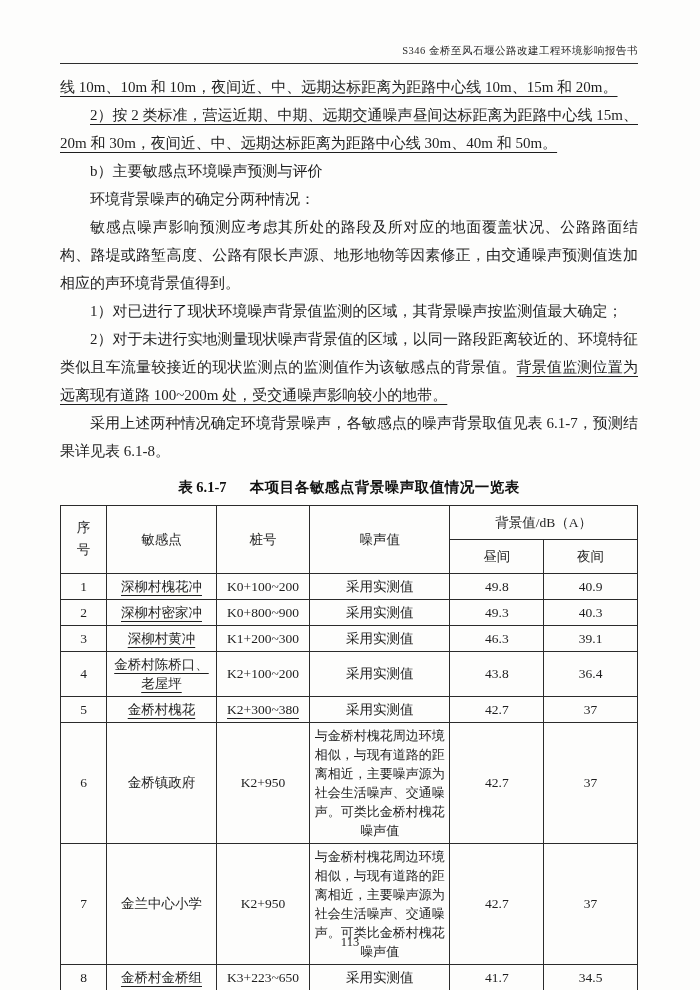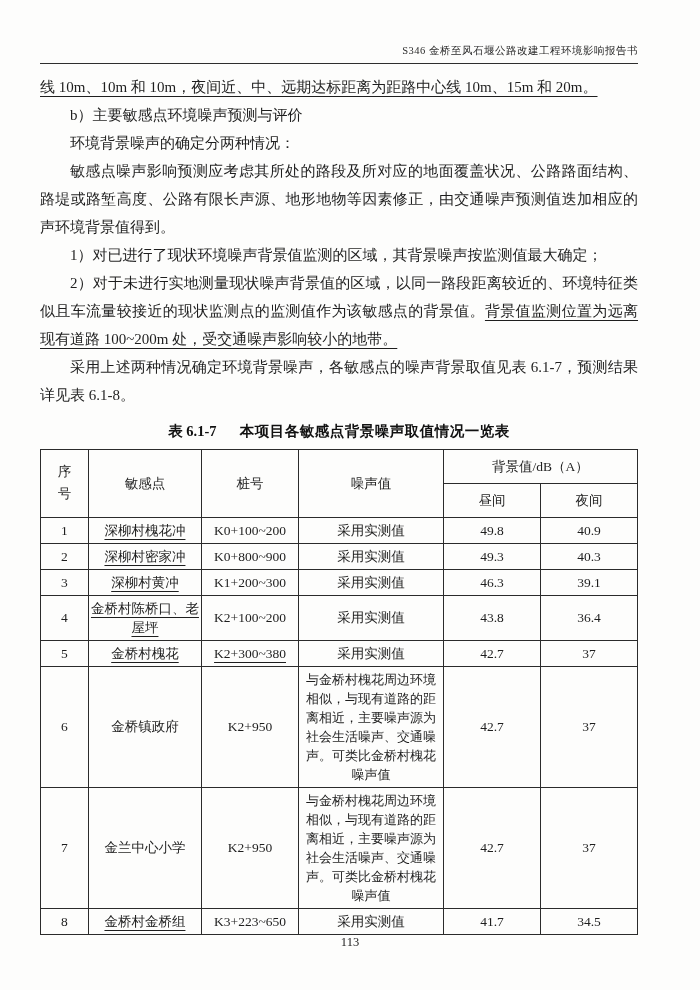--- a/index.html
+++ b/index.html
@@ -9,21 +9,21 @@
   body {
     width: 700px;
     height: 990px;
     background: #fdfdfc;
     color: #1e1e1e;
     font-family: "Liberation Serif", serif;
     position: relative;
     overflow: hidden;
   }
   .page {
-    padding: 44px 62px 0 40px;
+    padding: 44px 62px 0 60px;
   }
   .running-header {
     text-align: right;
     font-size: 10.5px;
     letter-spacing: 0.5px;
     padding-bottom: 5px;
     border-bottom: 1.6px solid #2e2e2e;
     color: #2a2a2a;
   }
   .body-text {
@@ -102,20 +102,21 @@
 <body>
 
 <div class="page">
 
   <div class="running-header">
     <span>S346 金桥至风石堰公路改建工程环境影响报告书</span>
   </div>
 
   <div class="body-text" id="paragraphs">
       <p class="para"><span class="u">线 10m、10m 和 10m，夜间近、中、远期达标距离为距路中心线 10m、15m 和 20m。</span></p>
+      <p class="para indent"><span class="u">2）按 2 类标准，营运近期、中期、远期交通噪声昼间达标距离为距路中心线 15m、20m 和 30m，夜间近、中、远期达标距离为距路中心线 30m、40m 和 50m。</span></p>
       <p class="para indent"><span>b）主要敏感点环境噪声预测与评价</span></p>
       <p class="para indent"><span>环境背景噪声的确定分两种情况：</span></p>
       <p class="para indent"><span>敏感点噪声影响预测应考虑其所处的路段及所对应的地面覆盖状况、公路路面结构、路堤或路堑高度、公路有限长声源、地形地物等因素修正，由交通噪声预测值迭加相应的声环境背景值得到。</span></p>
       <p class="para indent"><span>1）对已进行了现状环境噪声背景值监测的区域，其背景噪声按监测值最大确定；</span></p>
       <p class="para indent"><span>2）对于未进行实地测量现状噪声背景值的区域，以同一路段距离较近的、环境特征类似且车流量较接近的现状监测点的监测值作为该敏感点的背景值。</span><span class="u">背景值监测位置为远离现有道路 100~200m 处，受交通噪声影响较小的地带。</span></p>
       <p class="para indent"><span>采用上述两种情况确定环境背景噪声，各敏感点的噪声背景取值见表 6.1-7，预测结果详见表 6.1-8。</span></p>
     </div>
 
   <div class="table-caption">
     <span>表 6.1-7</span><span class="cap-title">本项目各敏感点背景噪声取值情况一览表</span>

